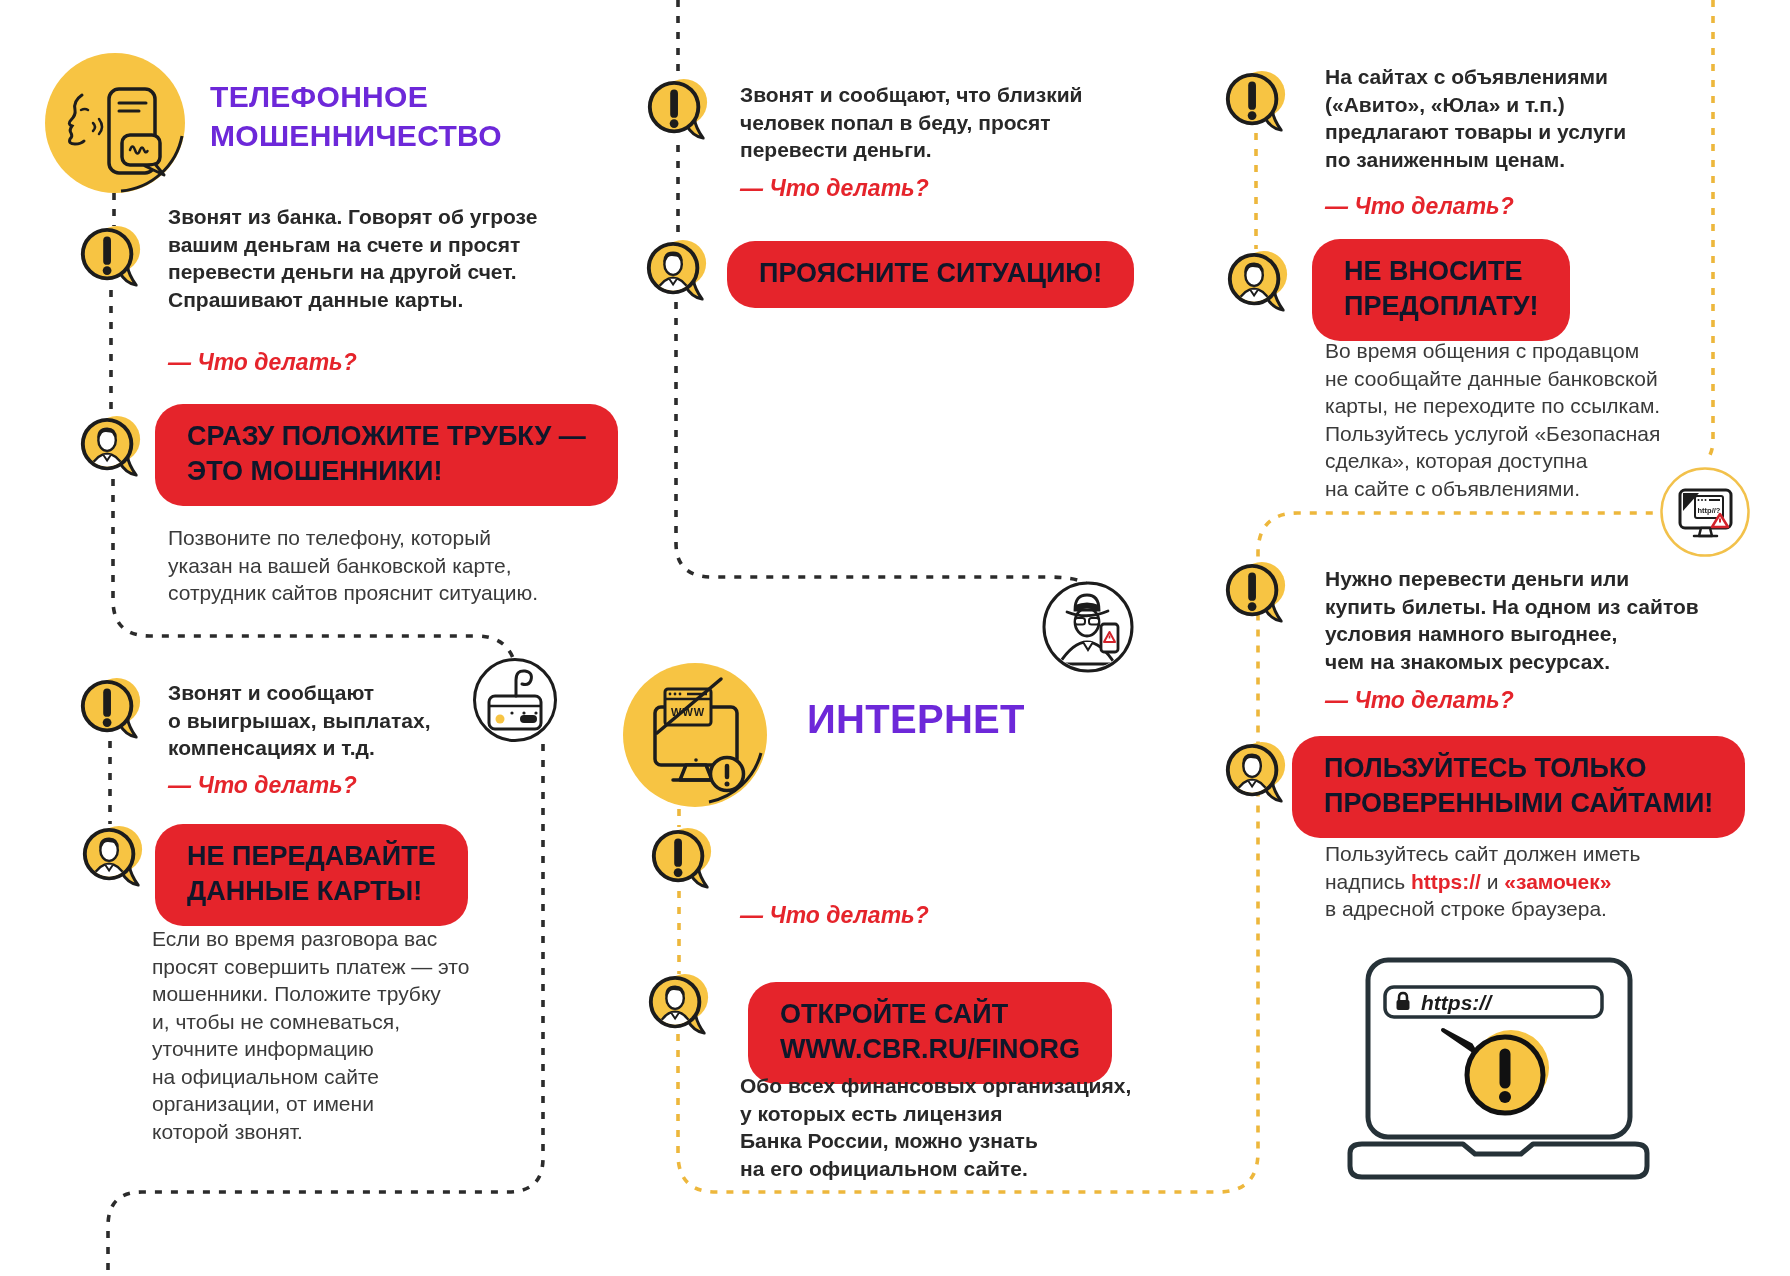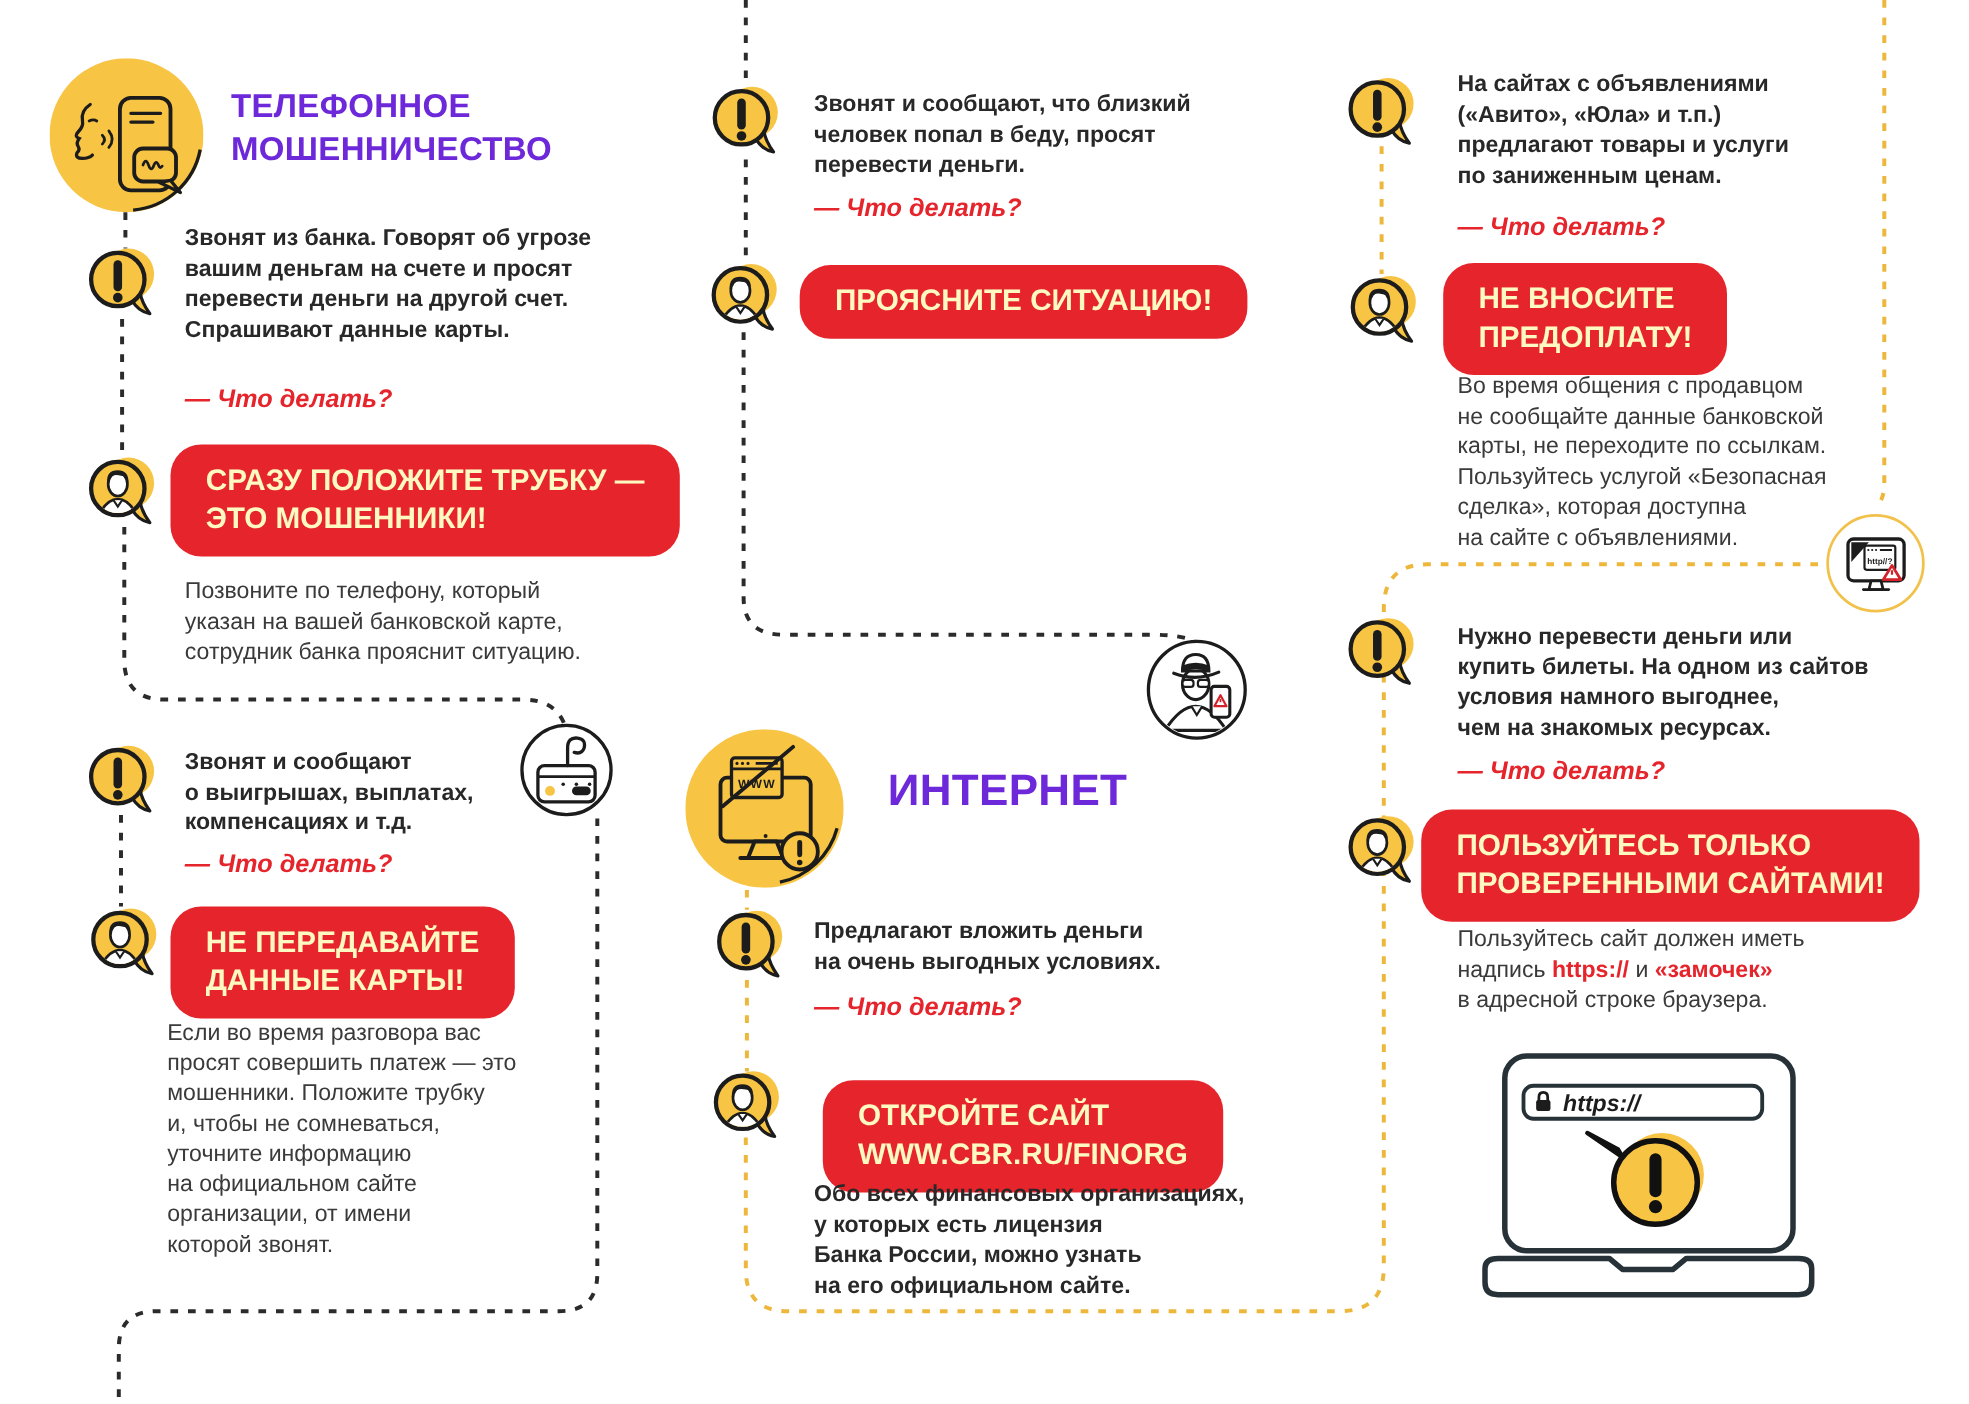--- a/index.html
+++ b/index.html
@@ -4,21 +4,21 @@
 <style>
   html,body{margin:0;padding:0;background:#fff;}
   .poster{position:relative;width:1790px;height:1276px;background:#ffffff;overflow:hidden;
           font-family:"Liberation Sans", sans-serif;color:#2d2d2d;}
   .abs{position:absolute;}
   .pre{white-space:pre-line;}
   .title{font-size:30px;font-weight:800;line-height:39px;color:#6d28d9;letter-spacing:.3px;margin:0;}
   .body{font-size:21px;line-height:27.5px;margin:0;color:#3a3a3a;font-weight:400;}
   .body.bold{font-weight:700;color:#282828;}
   .cta{font-size:23px;font-weight:700;font-style:italic;color:#e5242b;margin:0;}
-  .banner{background:#e5242b;color:#fef9c3;font-weight:700;font-size:27px;line-height:35px;
+  .banner{background:#e5242b;color:#0f172a;font-weight:700;font-size:27px;line-height:35px;
           padding:15px 32px 17px 32px;border-radius:28px;display:inline-block;position:absolute;}
   .banner::before{content:"";position:absolute;z-index:-1;background:#e5242b;border-radius:30px;
           top:-9px;right:-12px;bottom:14px;left:30px;}
   .banner::after{content:"";position:absolute;z-index:-1;background:#e5242b;border-radius:30px;
           top:18px;right:26px;bottom:-9px;left:-8px;}
   .banner .txt{position:relative;z-index:1;}
   .red{color:#e5242b;font-weight:700;font-style:normal;}
   svg text{font-family:"Liberation Sans", sans-serif;}
   .connectors{position:absolute;left:0;top:0;pointer-events:none;}
   .bubble{position:absolute;}
@@ -103,21 +103,21 @@
 
   <svg class="bubble" style="left:77px;top:414px" width="66" height="66">
       <use href="#sym-person"></use>
     </svg>
   <div class="banner" style="left:155px;top:404px">
     <span class="txt pre">СРАЗУ ПОЛОЖИТЕ ТРУБКУ —
 ЭТО МОШЕННИКИ!</span>
   </div>
   <p class="body abs pre" style="left:168px;top:524px">Позвоните по телефону, который
 указан на вашей банковской карте,
-сотрудник банка прояснит ситуацию.</p>
+сотрудник сайтов прояснит ситуацию.</p>
 
   <svg class="bubble" style="left:77px;top:676px" width="66" height="66">
       <use href="#sym-excl"></use>
     </svg>
   <p class="body bold abs pre" style="left:168px;top:679px">Звонят и сообщают
 о выигрышах, выплатах,
 компенсациях и т.д.</p>
   <p class="cta abs" style="left:168px;top:772px">— Что делать?</p>
 
   <div class="abs" style="left:472px;top:657px;width:86px;height:86px">
@@ -208,22 +208,20 @@
       <circle cx="104" cy="111" r="16.5" fill="#F7C443" stroke="#1c1c1c" stroke-width="3.5"></circle>
       <path d="M104 103 V114" stroke="#1c1c1c" stroke-width="4.5" stroke-linecap="round"></path>
       <circle cx="104" cy="121" r="2.5" fill="#1c1c1c"></circle>
     </svg>
   </div>
   <h2 class="title abs" style="left:807px;top:700px;font-size:40px">ИНТЕРНЕТ</h2>
 
   <svg class="bubble" style="left:648px;top:826px" width="66" height="66">
       <use href="#sym-excl"></use>
     </svg>
-  <p class="body bold abs pre" style="left:740px;top:833px">Предлагают вложить деньги
-на очень выгодных условиях.</p>
   <p class="cta abs" style="left:740px;top:902px">— Что делать?</p>
 
   <svg class="bubble" style="left:645px;top:972px" width="66" height="66">
       <use href="#sym-person"></use>
     </svg>
   <div class="banner" style="left:748px;top:982px">
     <span class="txt pre">ОТКРОЙТЕ САЙТ
 WWW.CBR.RU/FINORG</span>
   </div>
   <p class="body bold abs pre" style="left:740px;top:1072px">Обо всех финансовых организациях,

